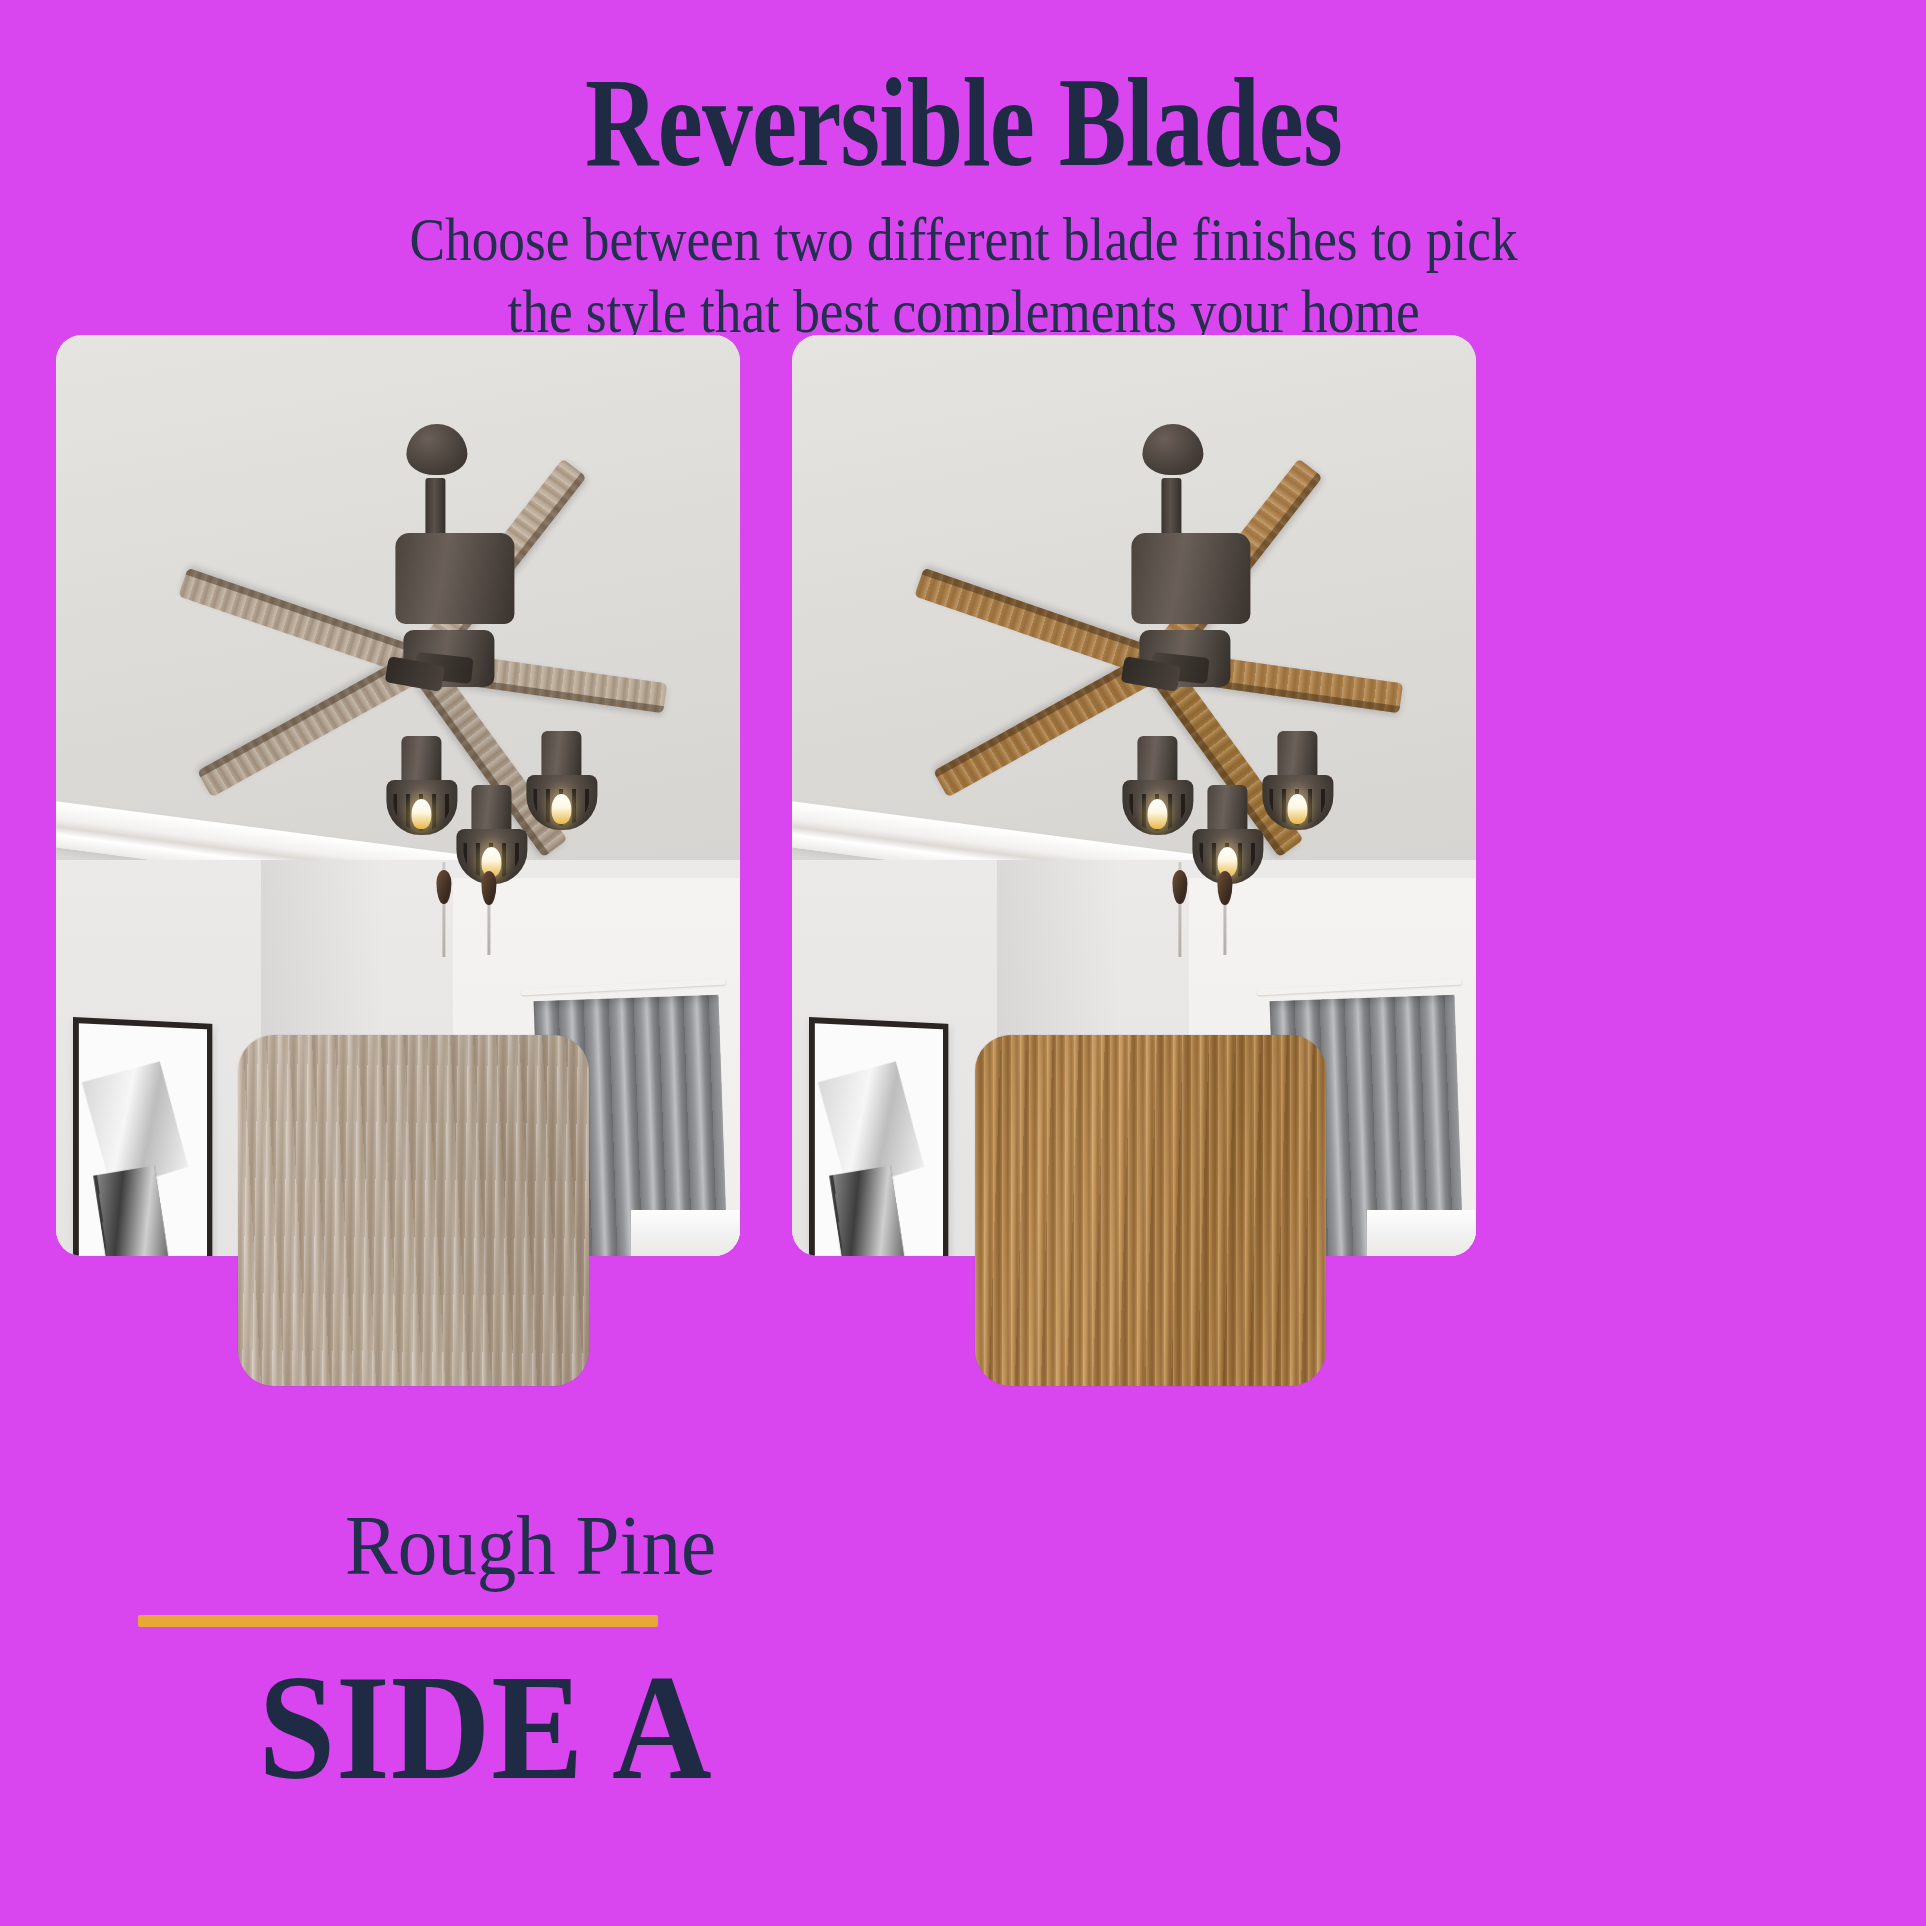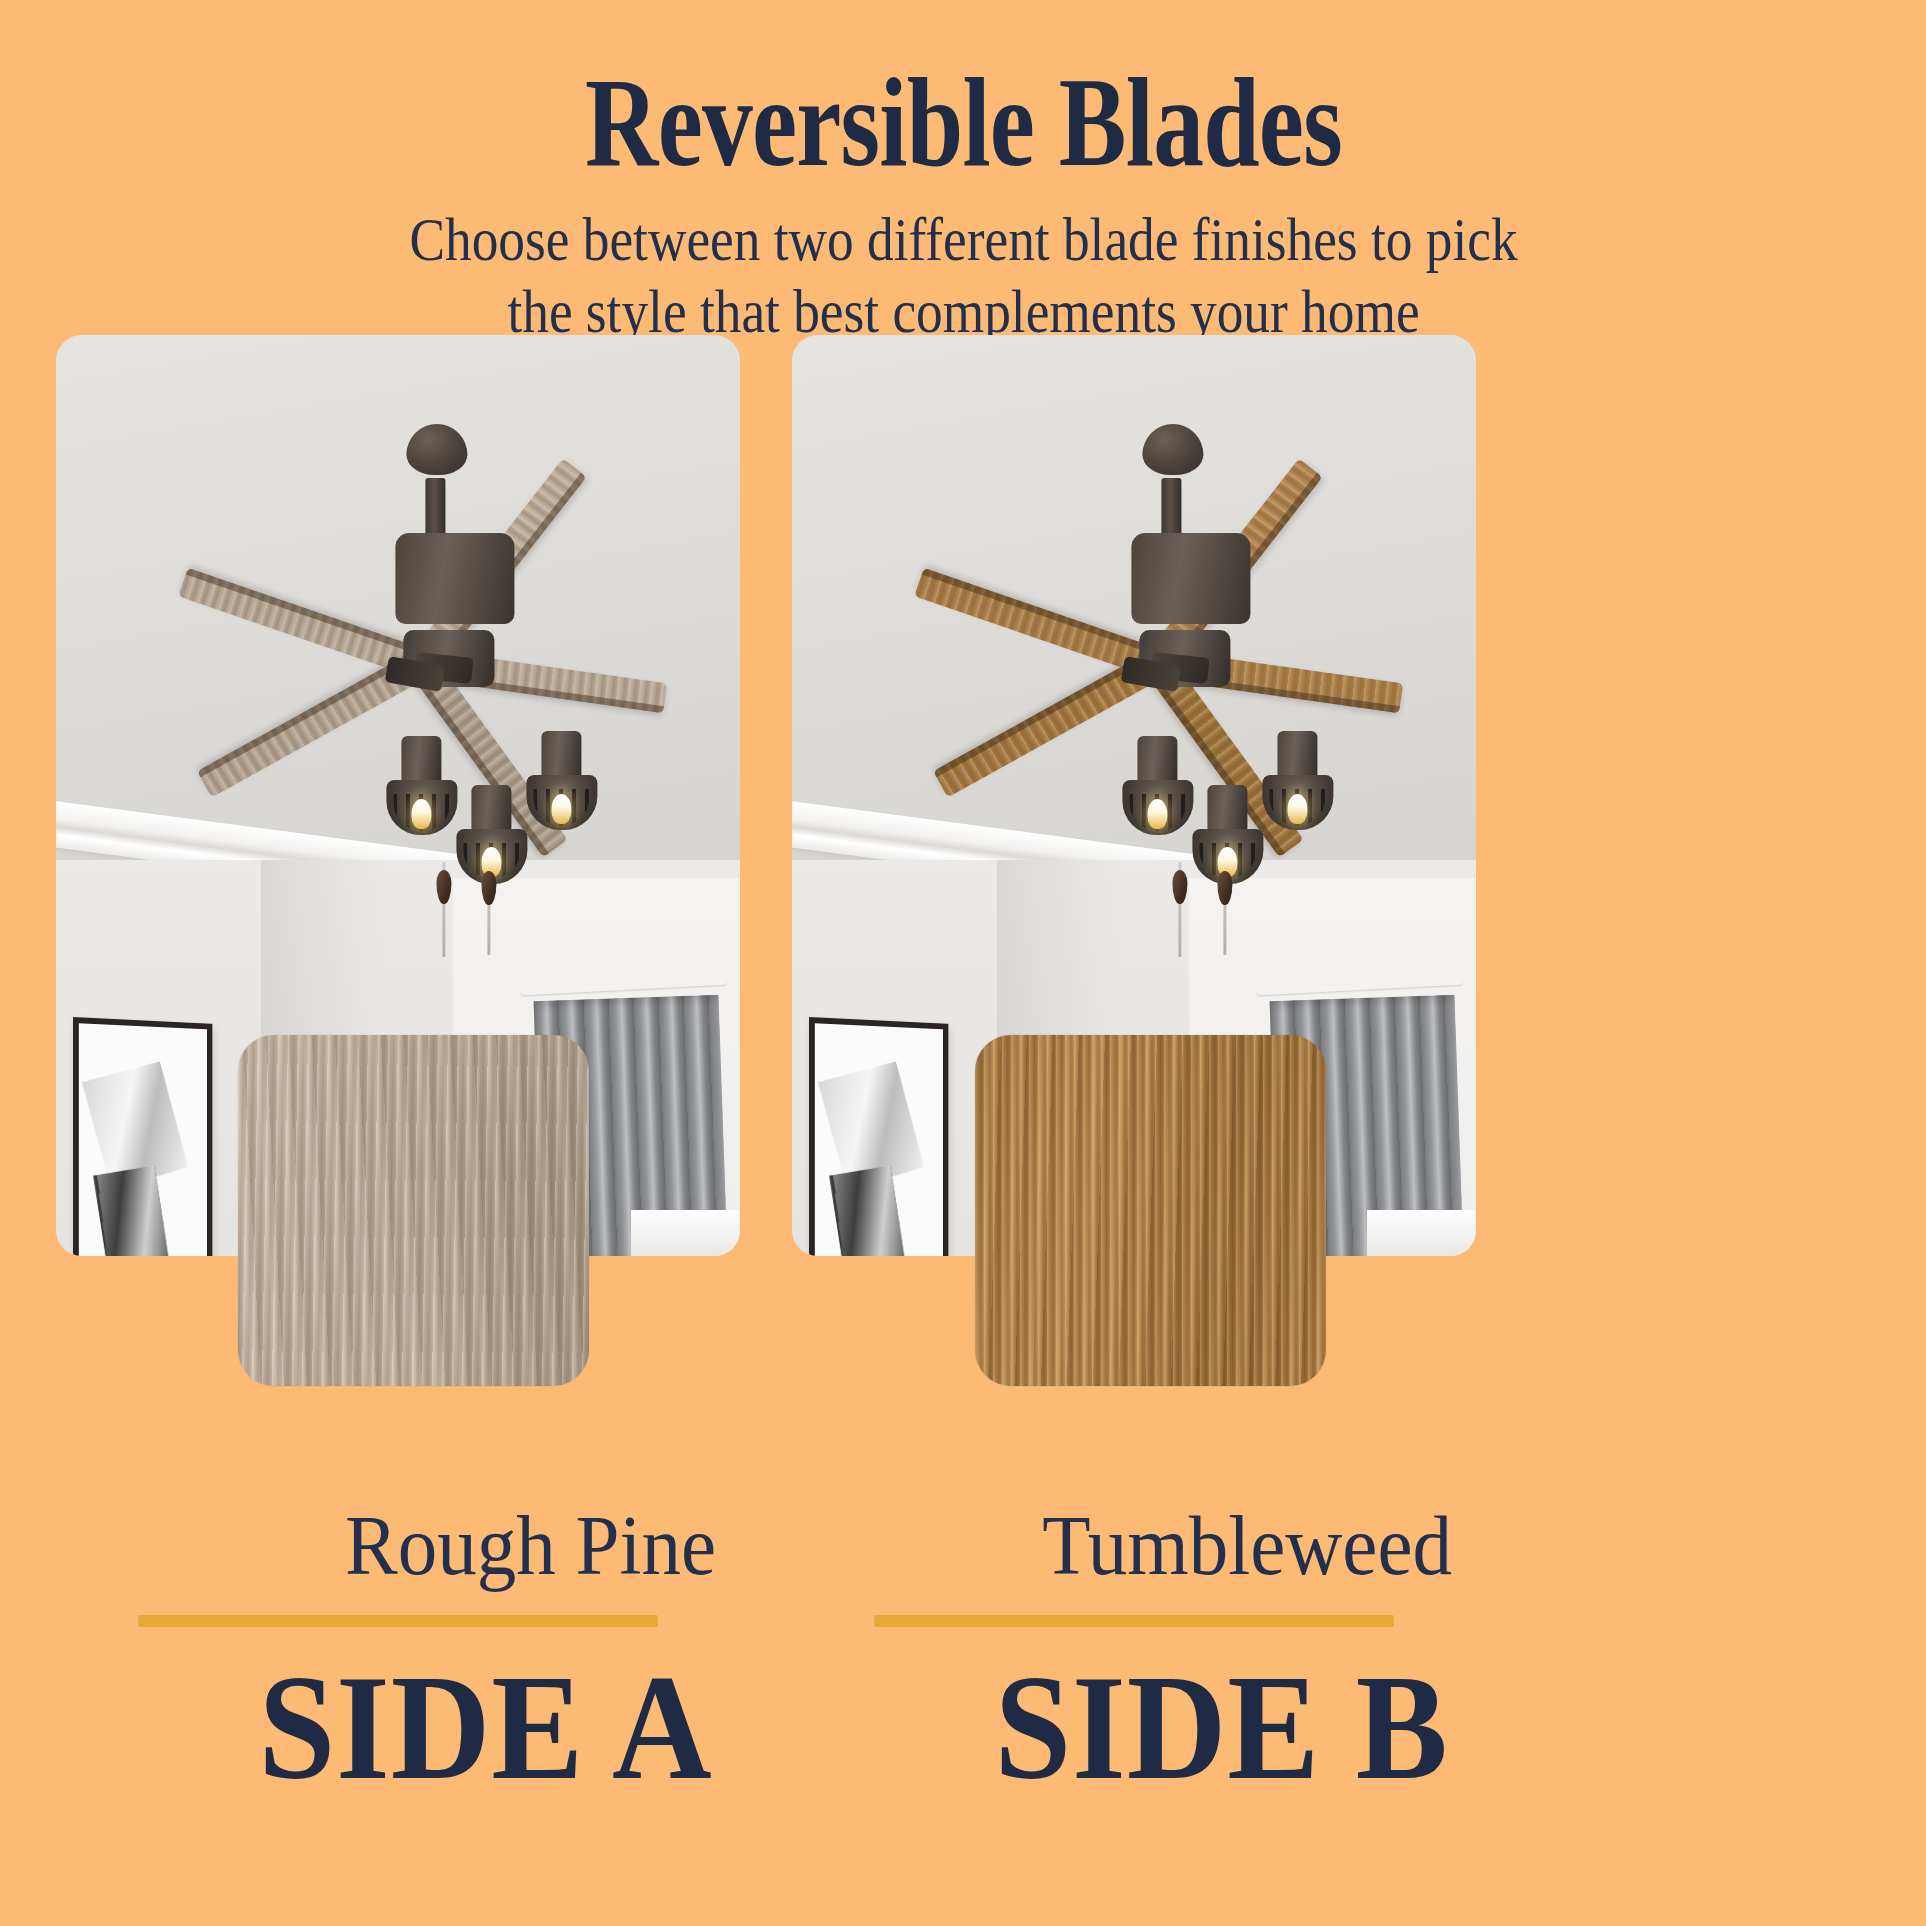--- a/index.html
+++ b/index.html
@@ -1,19 +1,19 @@
 <!DOCTYPE html>
 <html><head>
 <meta charset="utf-8">
 <style>
   * { box-sizing: border-box; margin:0; padding:0; }
   html,body { width:1927px; height:1927px; background:#ffffff; }
   body { font-family:"Liberation Serif", serif; color:#1f2b45; position:relative; overflow:hidden; }
 
-  .page { position:absolute; inset:0; background:#fdba74; }
+  .page { position:absolute; inset:0; background:#d946ef; }
 
   
   .header { position:absolute; left:0; top:55px; width:1927px; text-align:center; }
   .title {
     font-family:"Liberation Serif", serif;
     font-weight:700; font-size:127px; line-height:1.06;
     letter-spacing:-1px; color:#1f2b45;
     transform:scaleX(0.80); transform-origin:center top;
   }
   .subtitle {
@@ -398,20 +398,15 @@
   <div class="swatch right">
     <div class="tex tumble"></div>
   </div>
 
   <div class="caption left">
     <div class="finish-name">Rough Pine</div>
     <div class="rule" style="background:#e8a838;"></div>
     <div class="side-label">SIDE A</div>
   </div>
 
-  <div class="caption right">
-    <div class="finish-name">Tumbleweed</div>
-    <div class="rule" style="background:#e8a838;"></div>
-    <div class="side-label">SIDE B</div>
-  </div>
 
 </div>
 
 
 </body></html>

